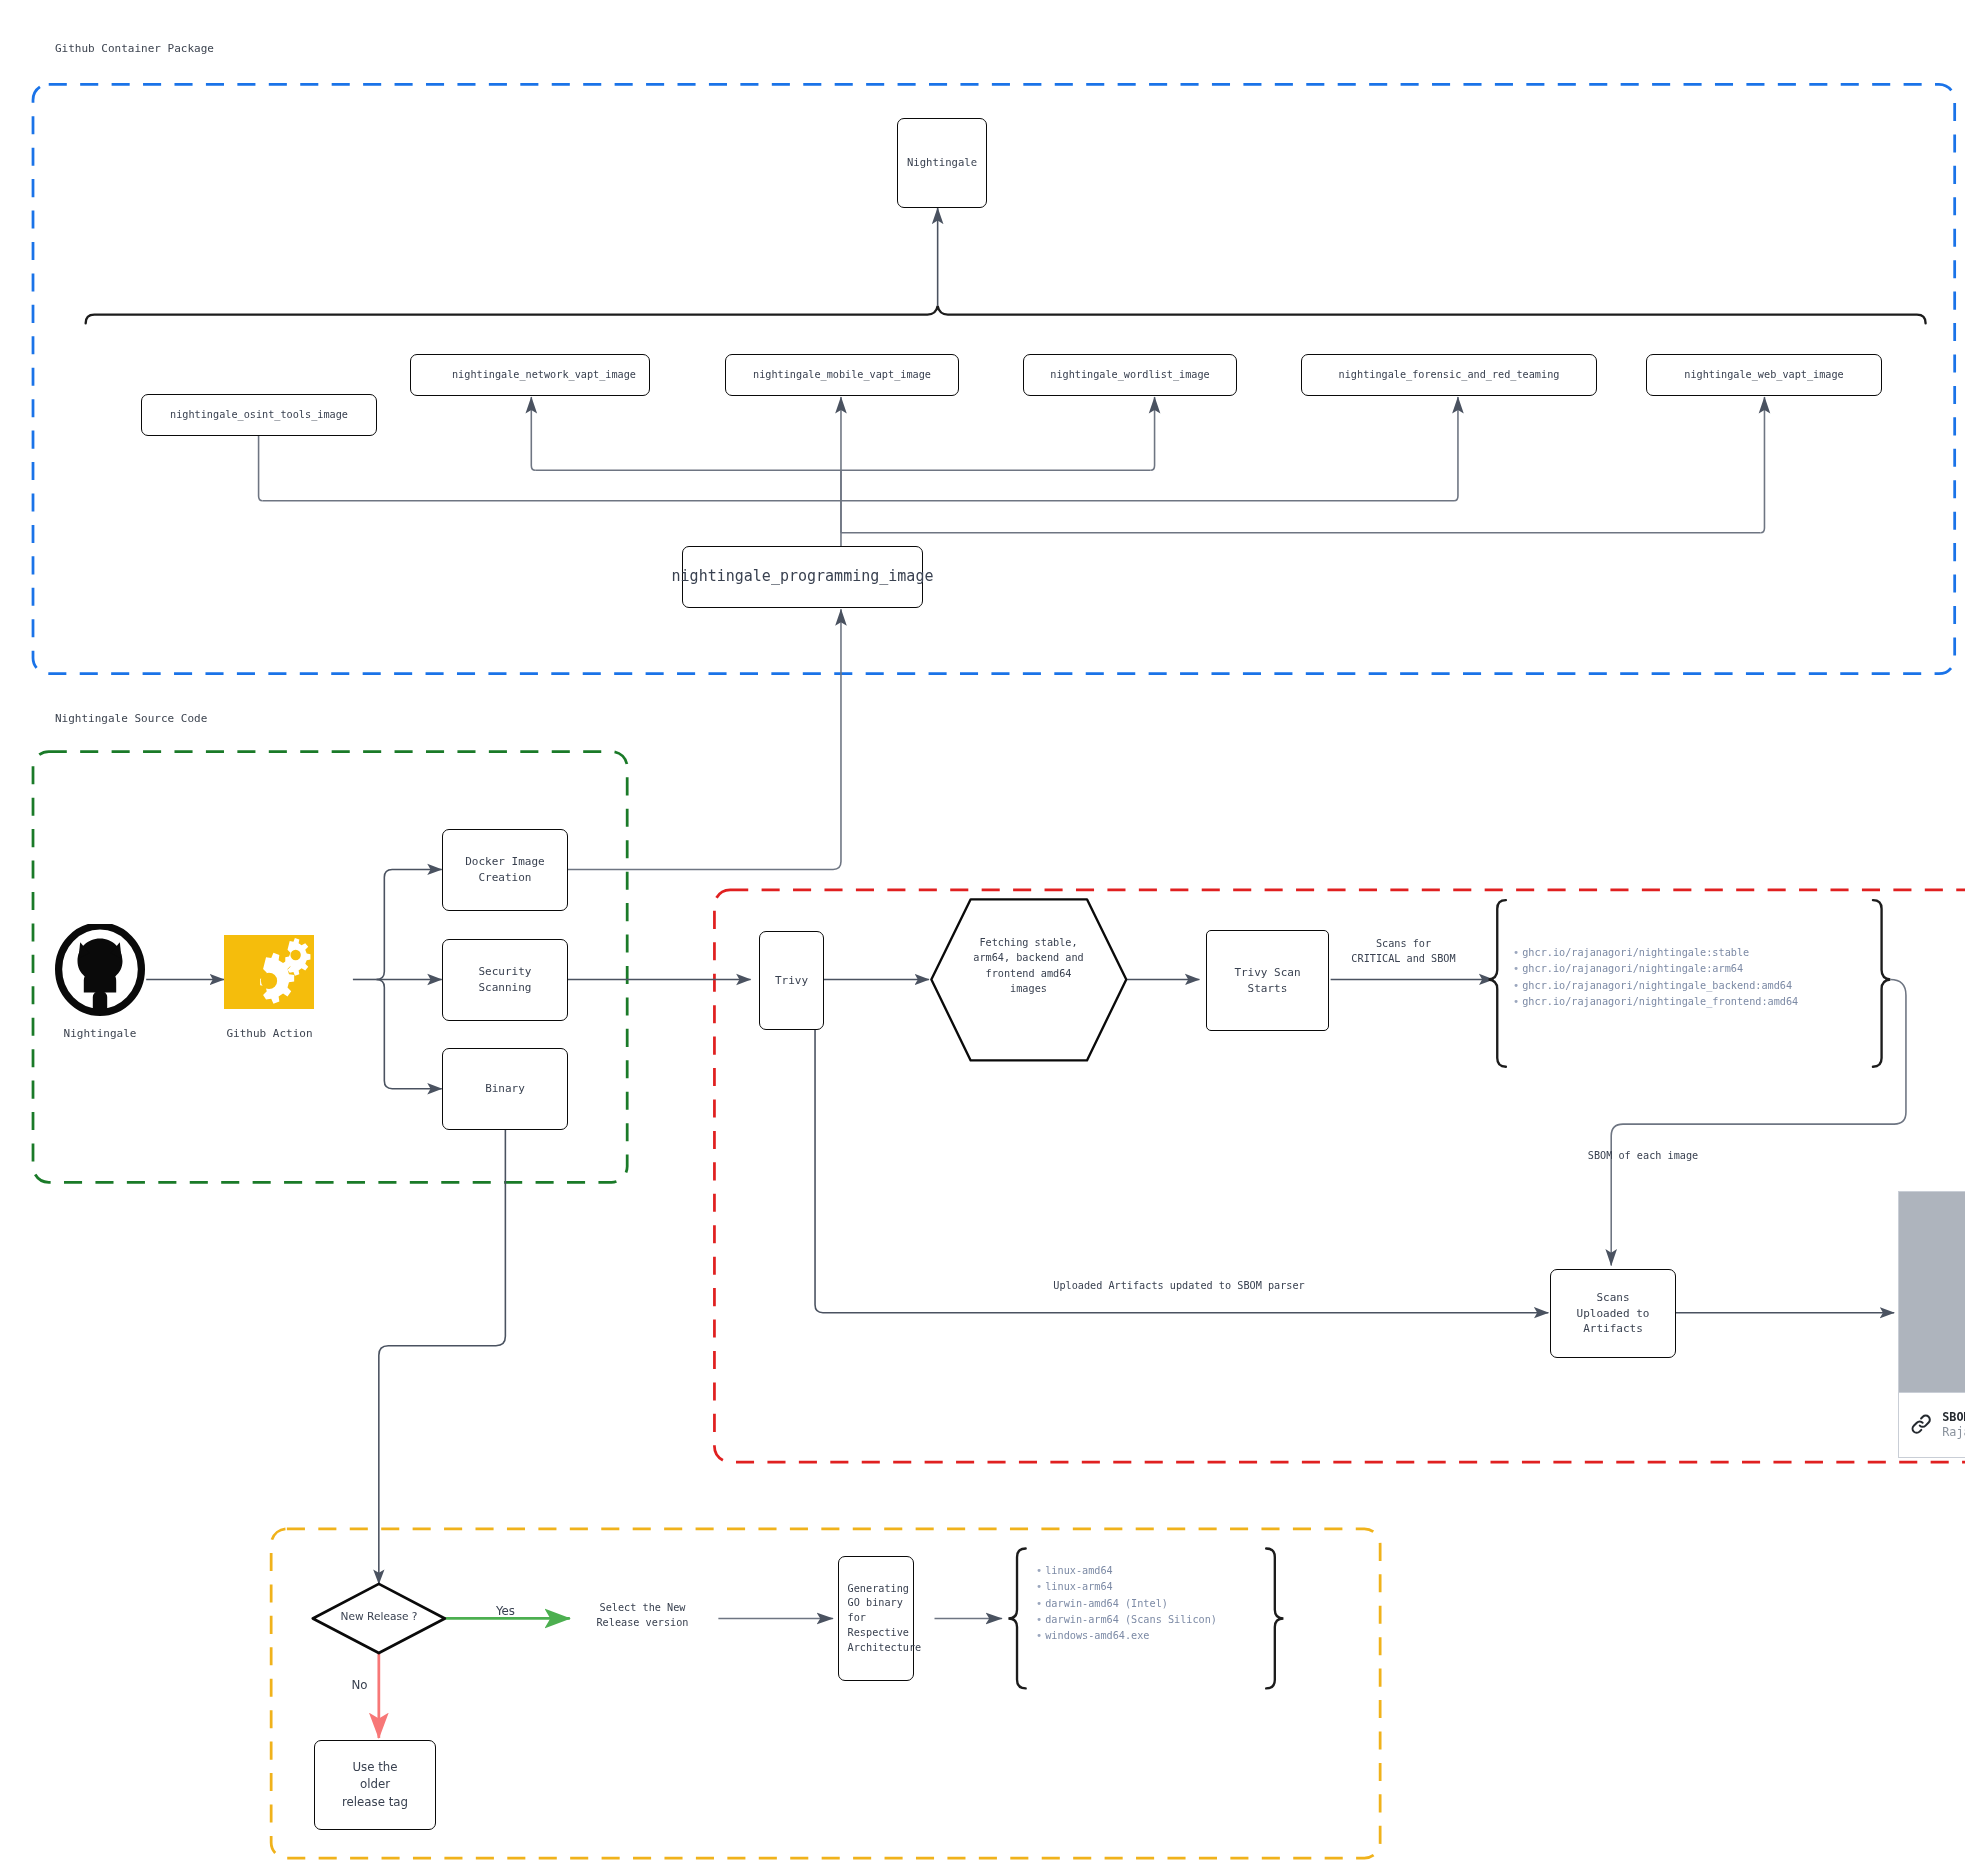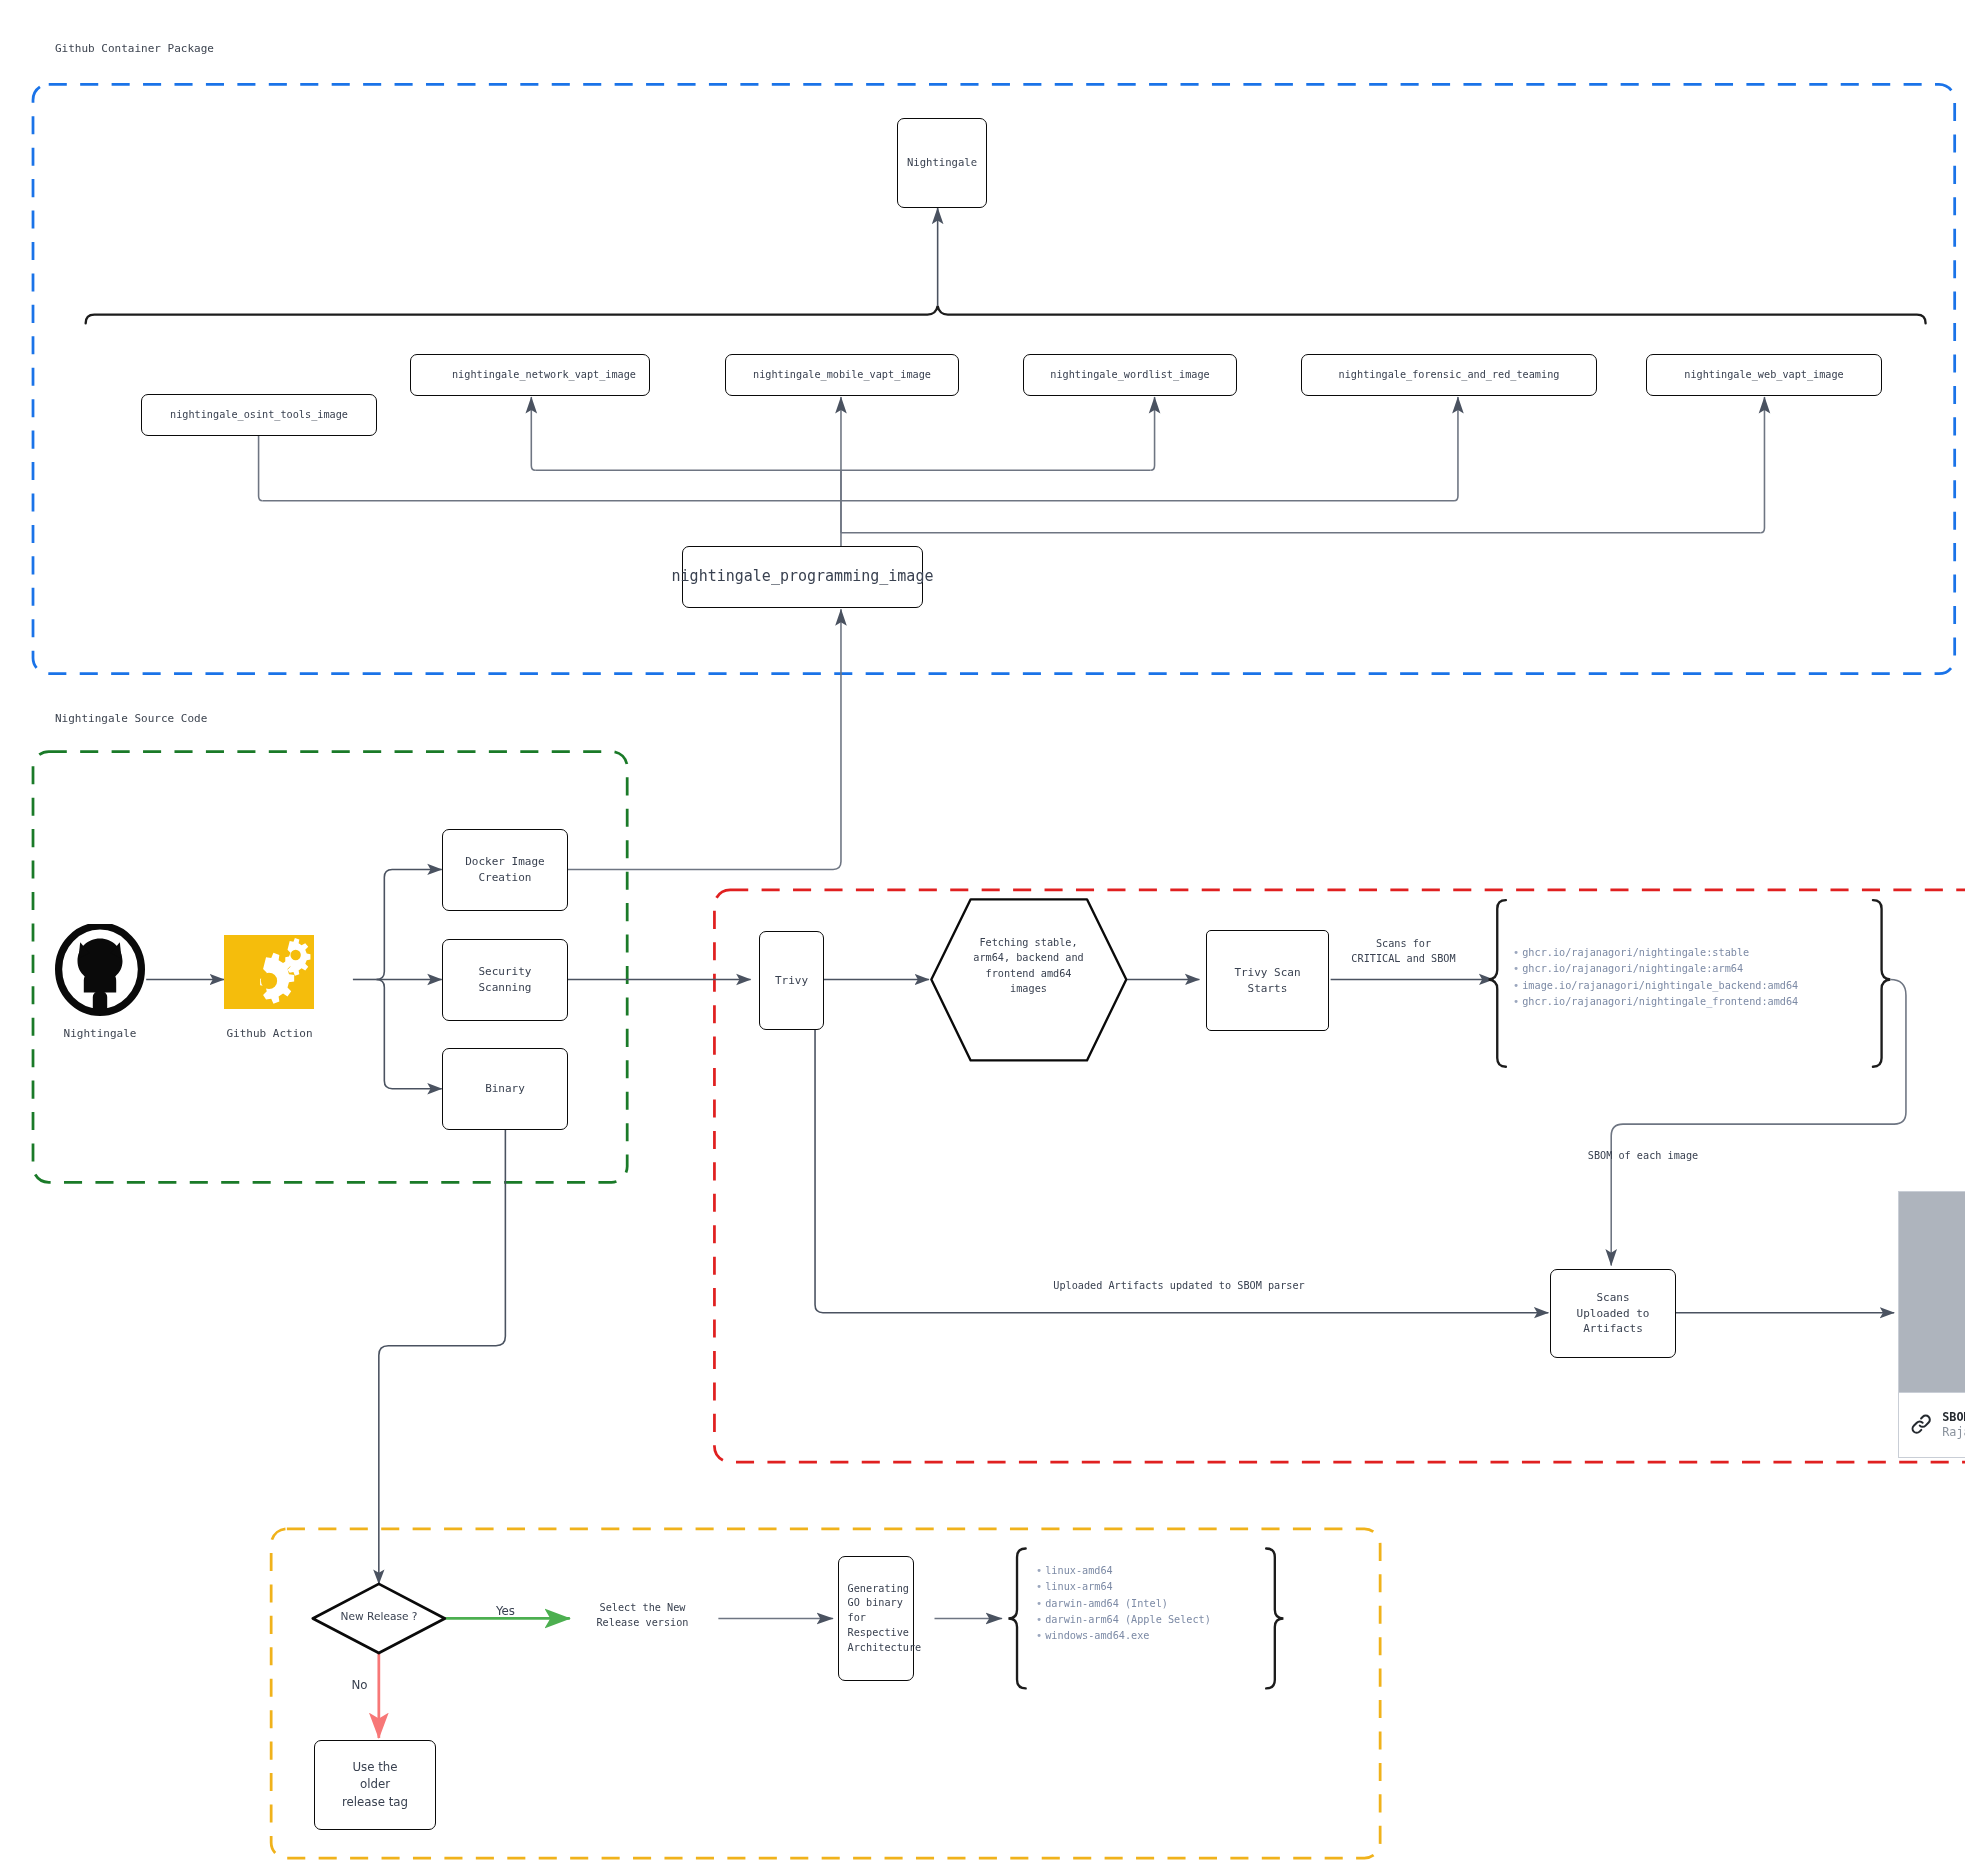--- a/index.html
+++ b/index.html
@@ -241,21 +241,21 @@
 
   <div class="node" style="left:1206px;top:930px;width:123px;height:101px;font-size:11px;border-radius:5px;">Trivy Scan
 Starts</div>
 
   <div class="edge-label" style="left:1317px;top:936px;width:173px;font-size:10.2px;">Scans for
 CRITICAL and SBOM</div>
 
   <div class="list-block" style="left:1513px;top:945px;font-size:10.2px;">
     <div><span class="bullet">•</span><span>ghcr.io/rajanagori/nightingale:stable</span></div>
     <div><span class="bullet">•</span><span>ghcr.io/rajanagori/nightingale:arm64</span></div>
-    <div><span class="bullet">•</span><span>image.io/rajanagori/nightingale_backend:amd64</span></div>
+    <div><span class="bullet">•</span><span>ghcr.io/rajanagori/nightingale_backend:amd64</span></div>
     <div><span class="bullet">•</span><span>ghcr.io/rajanagori/nightingale_frontend:amd64</span></div>
   </div>
 
   <div class="edge-label" style="left:1525px;top:1148px;width:236px;font-size:10.2px;">SBOM of each image</div>
 
   <div class="edge-label" style="left:896px;top:1278px;width:566px;font-size:10.2px;">Uploaded Artifacts updated to SBOM parser</div>
 
   <div class="node" style="left:1550px;top:1269px;width:126px;height:89px;font-size:11px;">Scans
 Uploaded to
 Artifacts</div>
@@ -299,18 +299,18 @@
               justify-content:flex-start;align-items:center;padding-left:8.6px;text-align:left;">Generating
 GO binary
 for
 Respective
 Architecture</div>
 
   <div class="list-block" style="left:1036px;top:1563px;font-size:10.2px;">
     <div><span class="bullet">•</span><span>linux-amd64</span></div>
     <div><span class="bullet">•</span><span>linux-arm64</span></div>
     <div><span class="bullet">•</span><span>darwin-amd64 (Intel)</span></div>
-    <div><span class="bullet">•</span><span>darwin-arm64 (Apple Select)</span></div>
+    <div><span class="bullet">•</span><span>darwin-arm64 (Scans Silicon)</span></div>
     <div><span class="bullet">•</span><span>windows-amd64.exe</span></div>
   </div>
 
 </div>
 
 
 </body></html>

